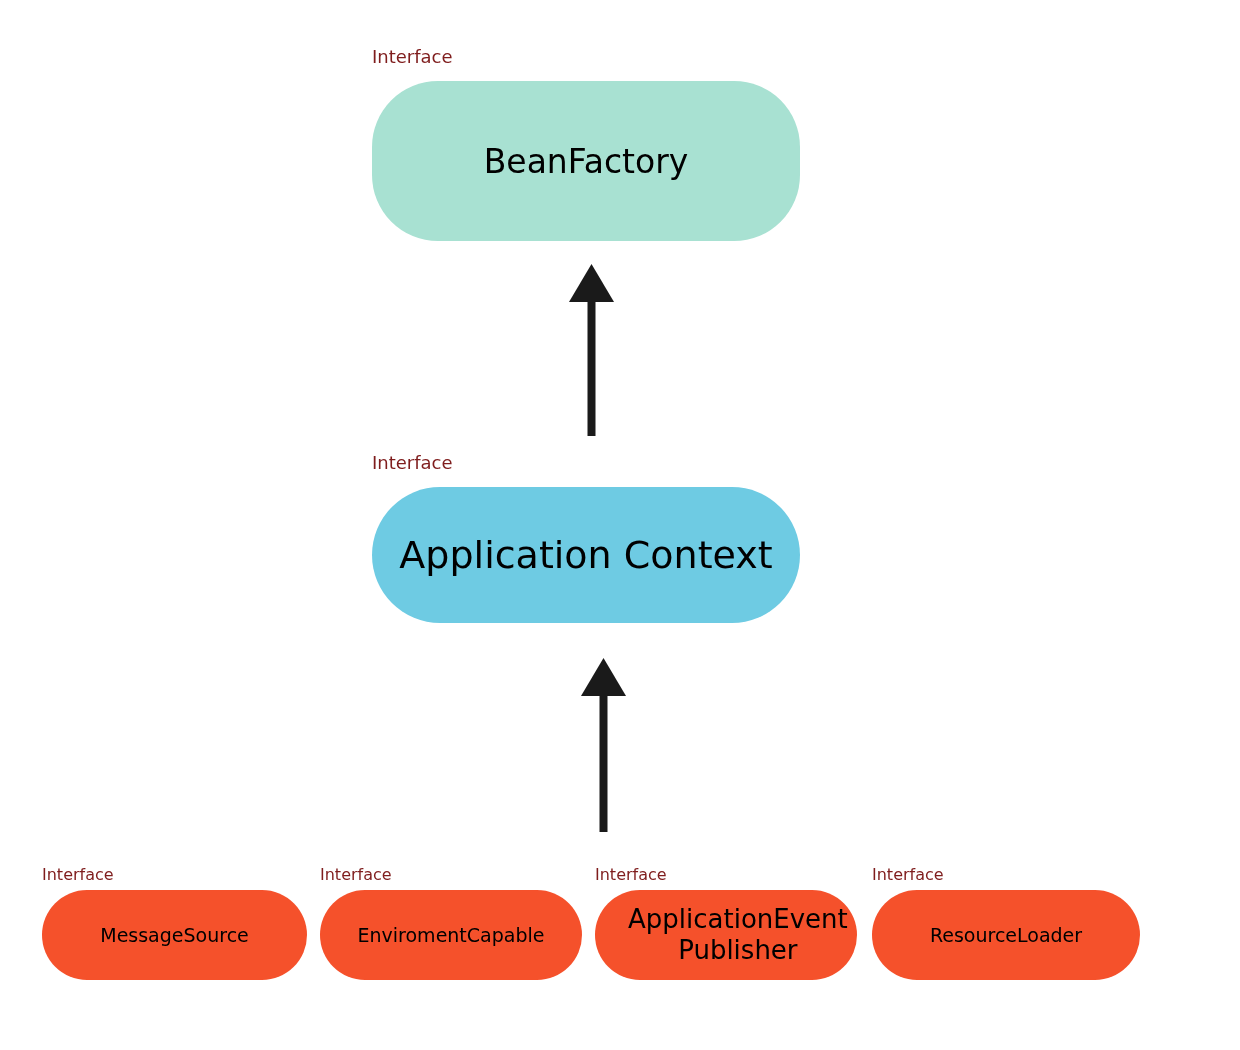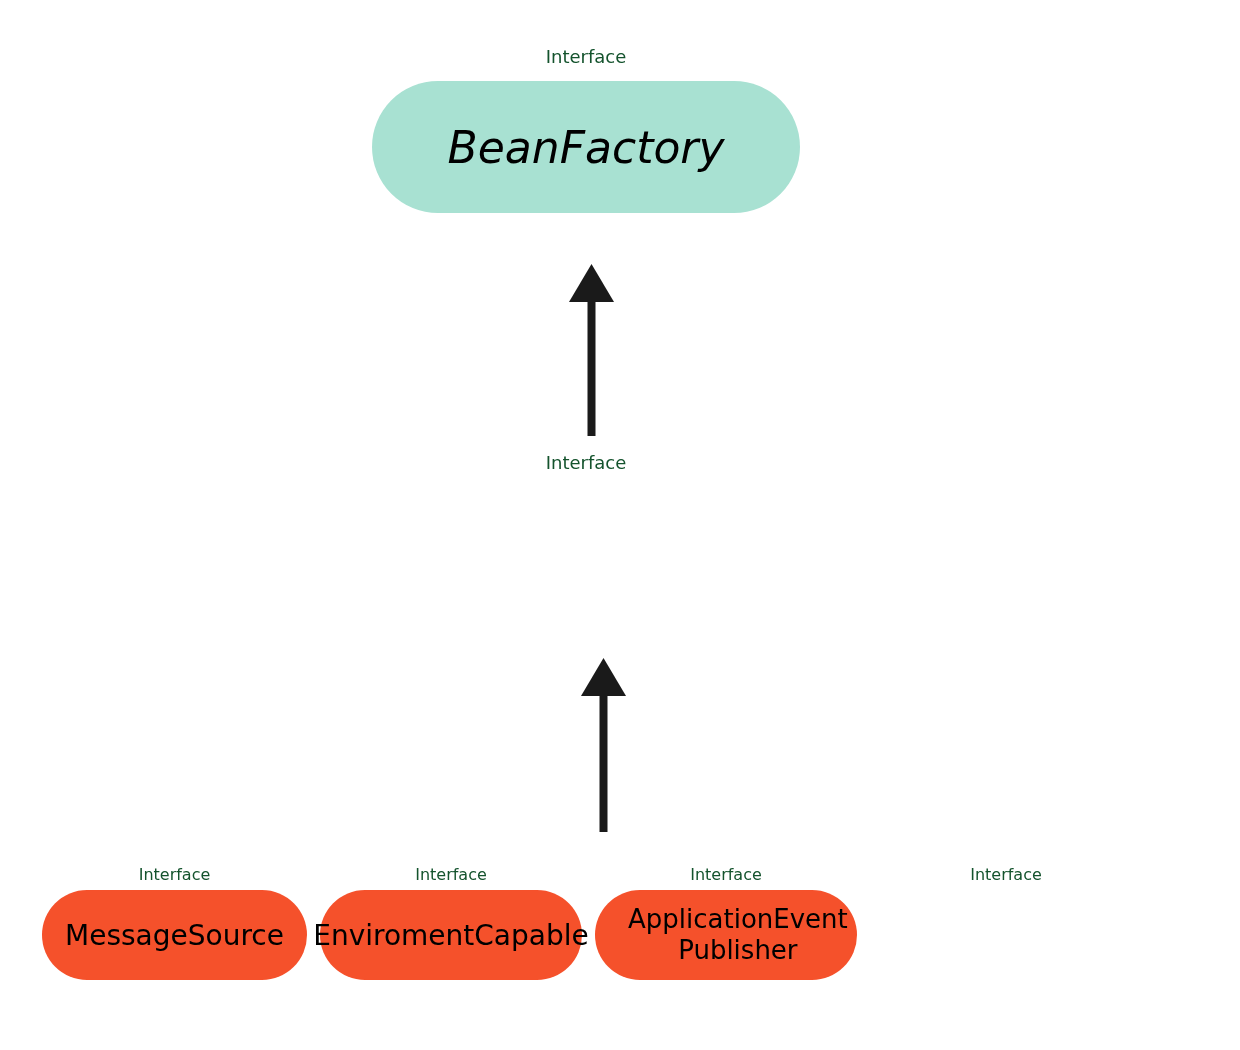--- a/index.html
+++ b/index.html
@@ -24,65 +24,63 @@
   }
 
   
   .node {
     position: absolute;
     box-sizing: border-box;
   }
   .stereotype {
     position: absolute;
     width: 100%;
-    text-align: center;
     font-size: 18px;
     line-height: 20px;
-    color: #14532d;
+    color: #7f1d1d;
     font-family: "DejaVu Sans", "Liberation Sans", sans-serif;
     white-space: nowrap;
   }
   .pill {
     position: absolute;
     box-sizing: border-box;
     display: flex;
     align-items: center;
     justify-content: center;
     text-align: center;
     color: #000000;
     font-family: "DejaVu Sans", "Liberation Sans", sans-serif;
     font-weight: 400;
   }
 
   
   #node-beanfactory { left: 372px; top: 47px; width: 428px; height: 166px; }
   #node-beanfactory .stereotype { top: 0px; }
   #node-beanfactory .pill {
-    left: 0; top: 34px; width: 428px; height: 132px;
+    left: 0; top: 34px; width: 428px; height: 160px;
     border-radius: 66px;
-    font-size: 44px;
-    font-style: italic;
+    font-size: 33px;
   }
 
   
   #node-appcontext { left: 372px; top: 453px; width: 428px; height: 170px; }
   #node-appcontext .stereotype { top: 0px; }
   #node-appcontext .pill {
     left: 0; top: 34px; width: 428px; height: 136px;
     border-radius: 68px;
     font-size: 38px;
   }
 
   
   .leaf { top: 866px; height: 114px; }
   .leaf .stereotype { top: 0px; font-size: 16px; line-height: 18px; }
   .leaf .pill {
     left: 0; top: 24px; width: 100%; height: 90px;
     border-radius: 45px;
-    font-size: 28px;
+    font-size: 19px;
     line-height: 33px;
   }
   #node-messagesource   { left: 42px;  width: 265px; }
   #node-envcapable      { left: 320px; width: 262px; }
   #node-appeventpub     { left: 595px; width: 262px; }
   #node-resourceloader  { left: 872px; width: 268px; }
 
   
   #node-appeventpub .pill {
     justify-content: flex-start;
@@ -114,20 +112,23 @@
     </div>
   </div>
 
   <svg class="arrow-svg" id="arrow-appcontext-to-beanfactory" viewBox="0 0 64 176">
     <line x1="30.5" y1="174" x2="30.5" y2="26" stroke="#1a1a1a" stroke-width="8"></line>
     <polygon points="30.5,2 53,40 8,40" fill="#1a1a1a"></polygon>
   </svg>
 
   <div class="node" id="node-appcontext">
     <div class="stereotype">Interface</div>
+    <div class="pill" id="pill-appcontext" style="background: rgb(110, 203, 227);">
+      <span>Application Context</span>
+    </div>
   </div>
 
   <svg class="arrow-svg" id="arrow-leaves-to-appcontext" viewBox="0 0 64 178">
     <line x1="30.5" y1="176" x2="30.5" y2="26" stroke="#1a1a1a" stroke-width="8"></line>
     <polygon points="30.5,2 53,40 8,40" fill="#1a1a1a"></polygon>
   </svg>
 
   <div class="node leaf" id="node-messagesource">
     <div class="stereotype">Interface</div>
     <div class="pill" style="background: rgb(245, 81, 43);">
@@ -145,15 +146,18 @@
   <div class="node leaf" id="node-appeventpub">
     <div class="stereotype">Interface</div>
     <div class="pill" style="background: rgb(245, 81, 43); text-align: center;">
       <span class="multiline">ApplicationEvent
 Publisher</span>
     </div>
   </div>
 
   <div class="node leaf" id="node-resourceloader">
     <div class="stereotype">Interface</div>
+    <div class="pill" style="background: rgb(245, 81, 43);">
+      <span>ResourceLoader</span>
+    </div>
   </div>
 
 </div>
 
 </body></html>

